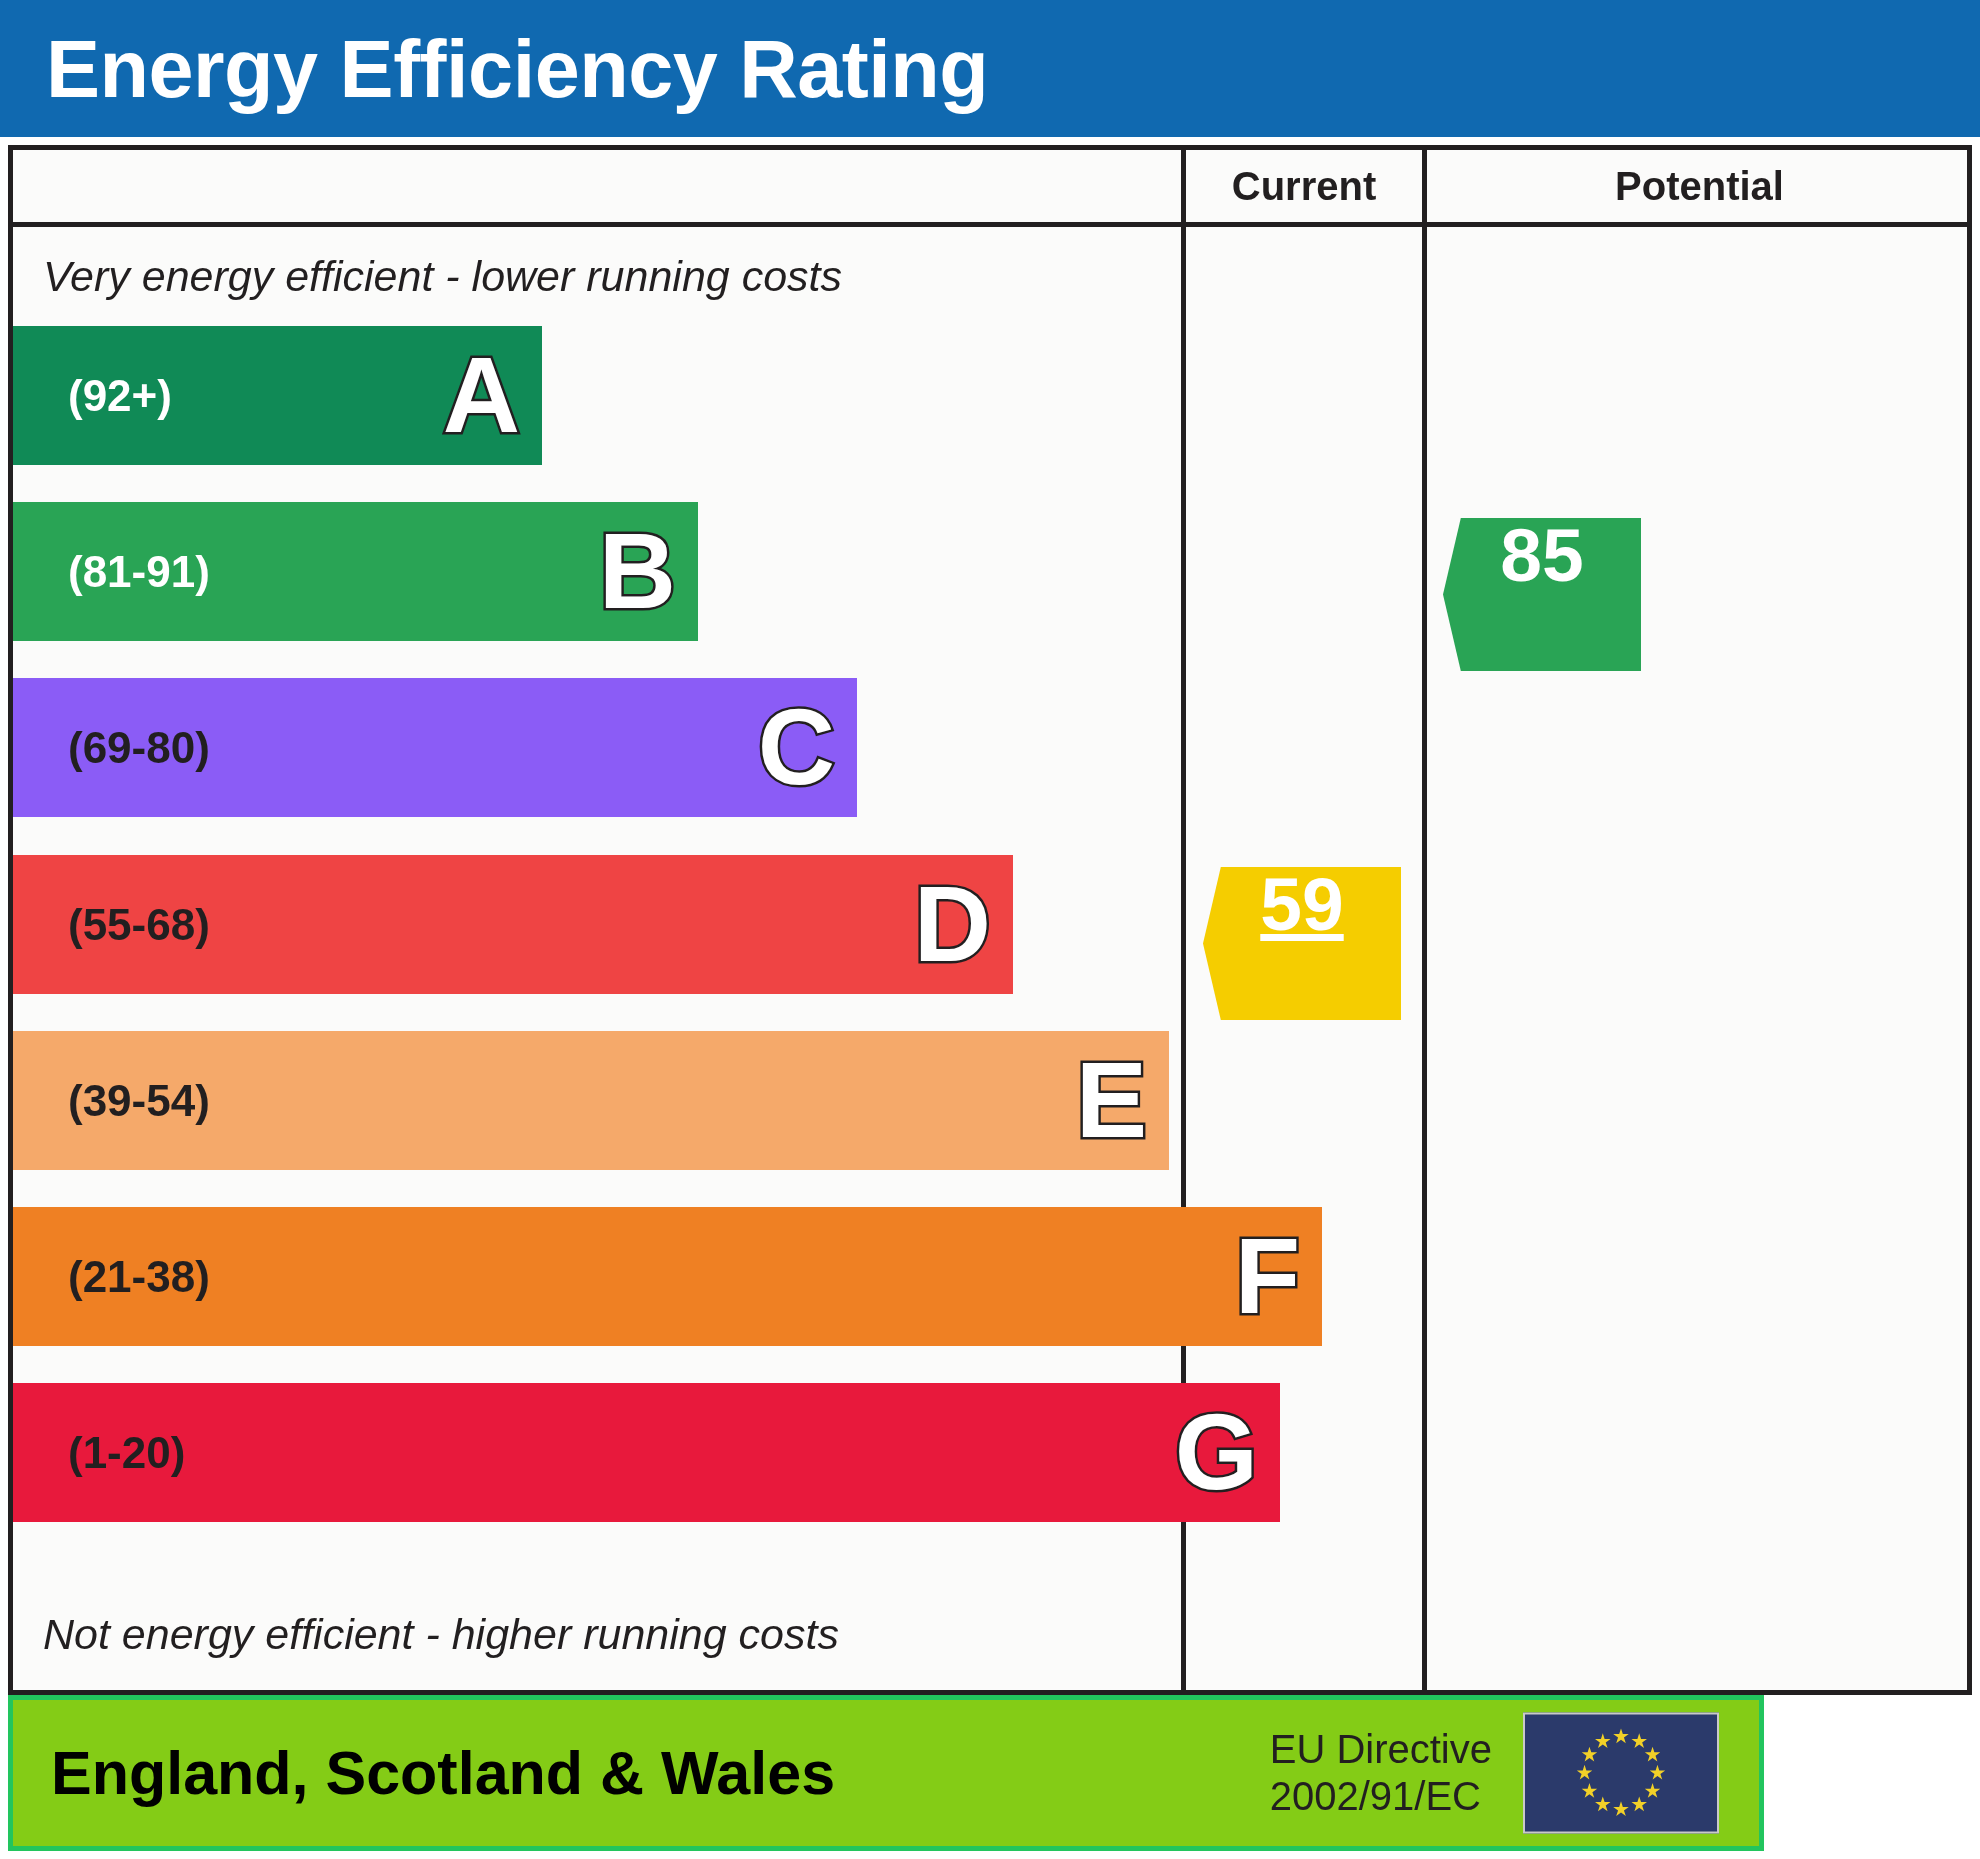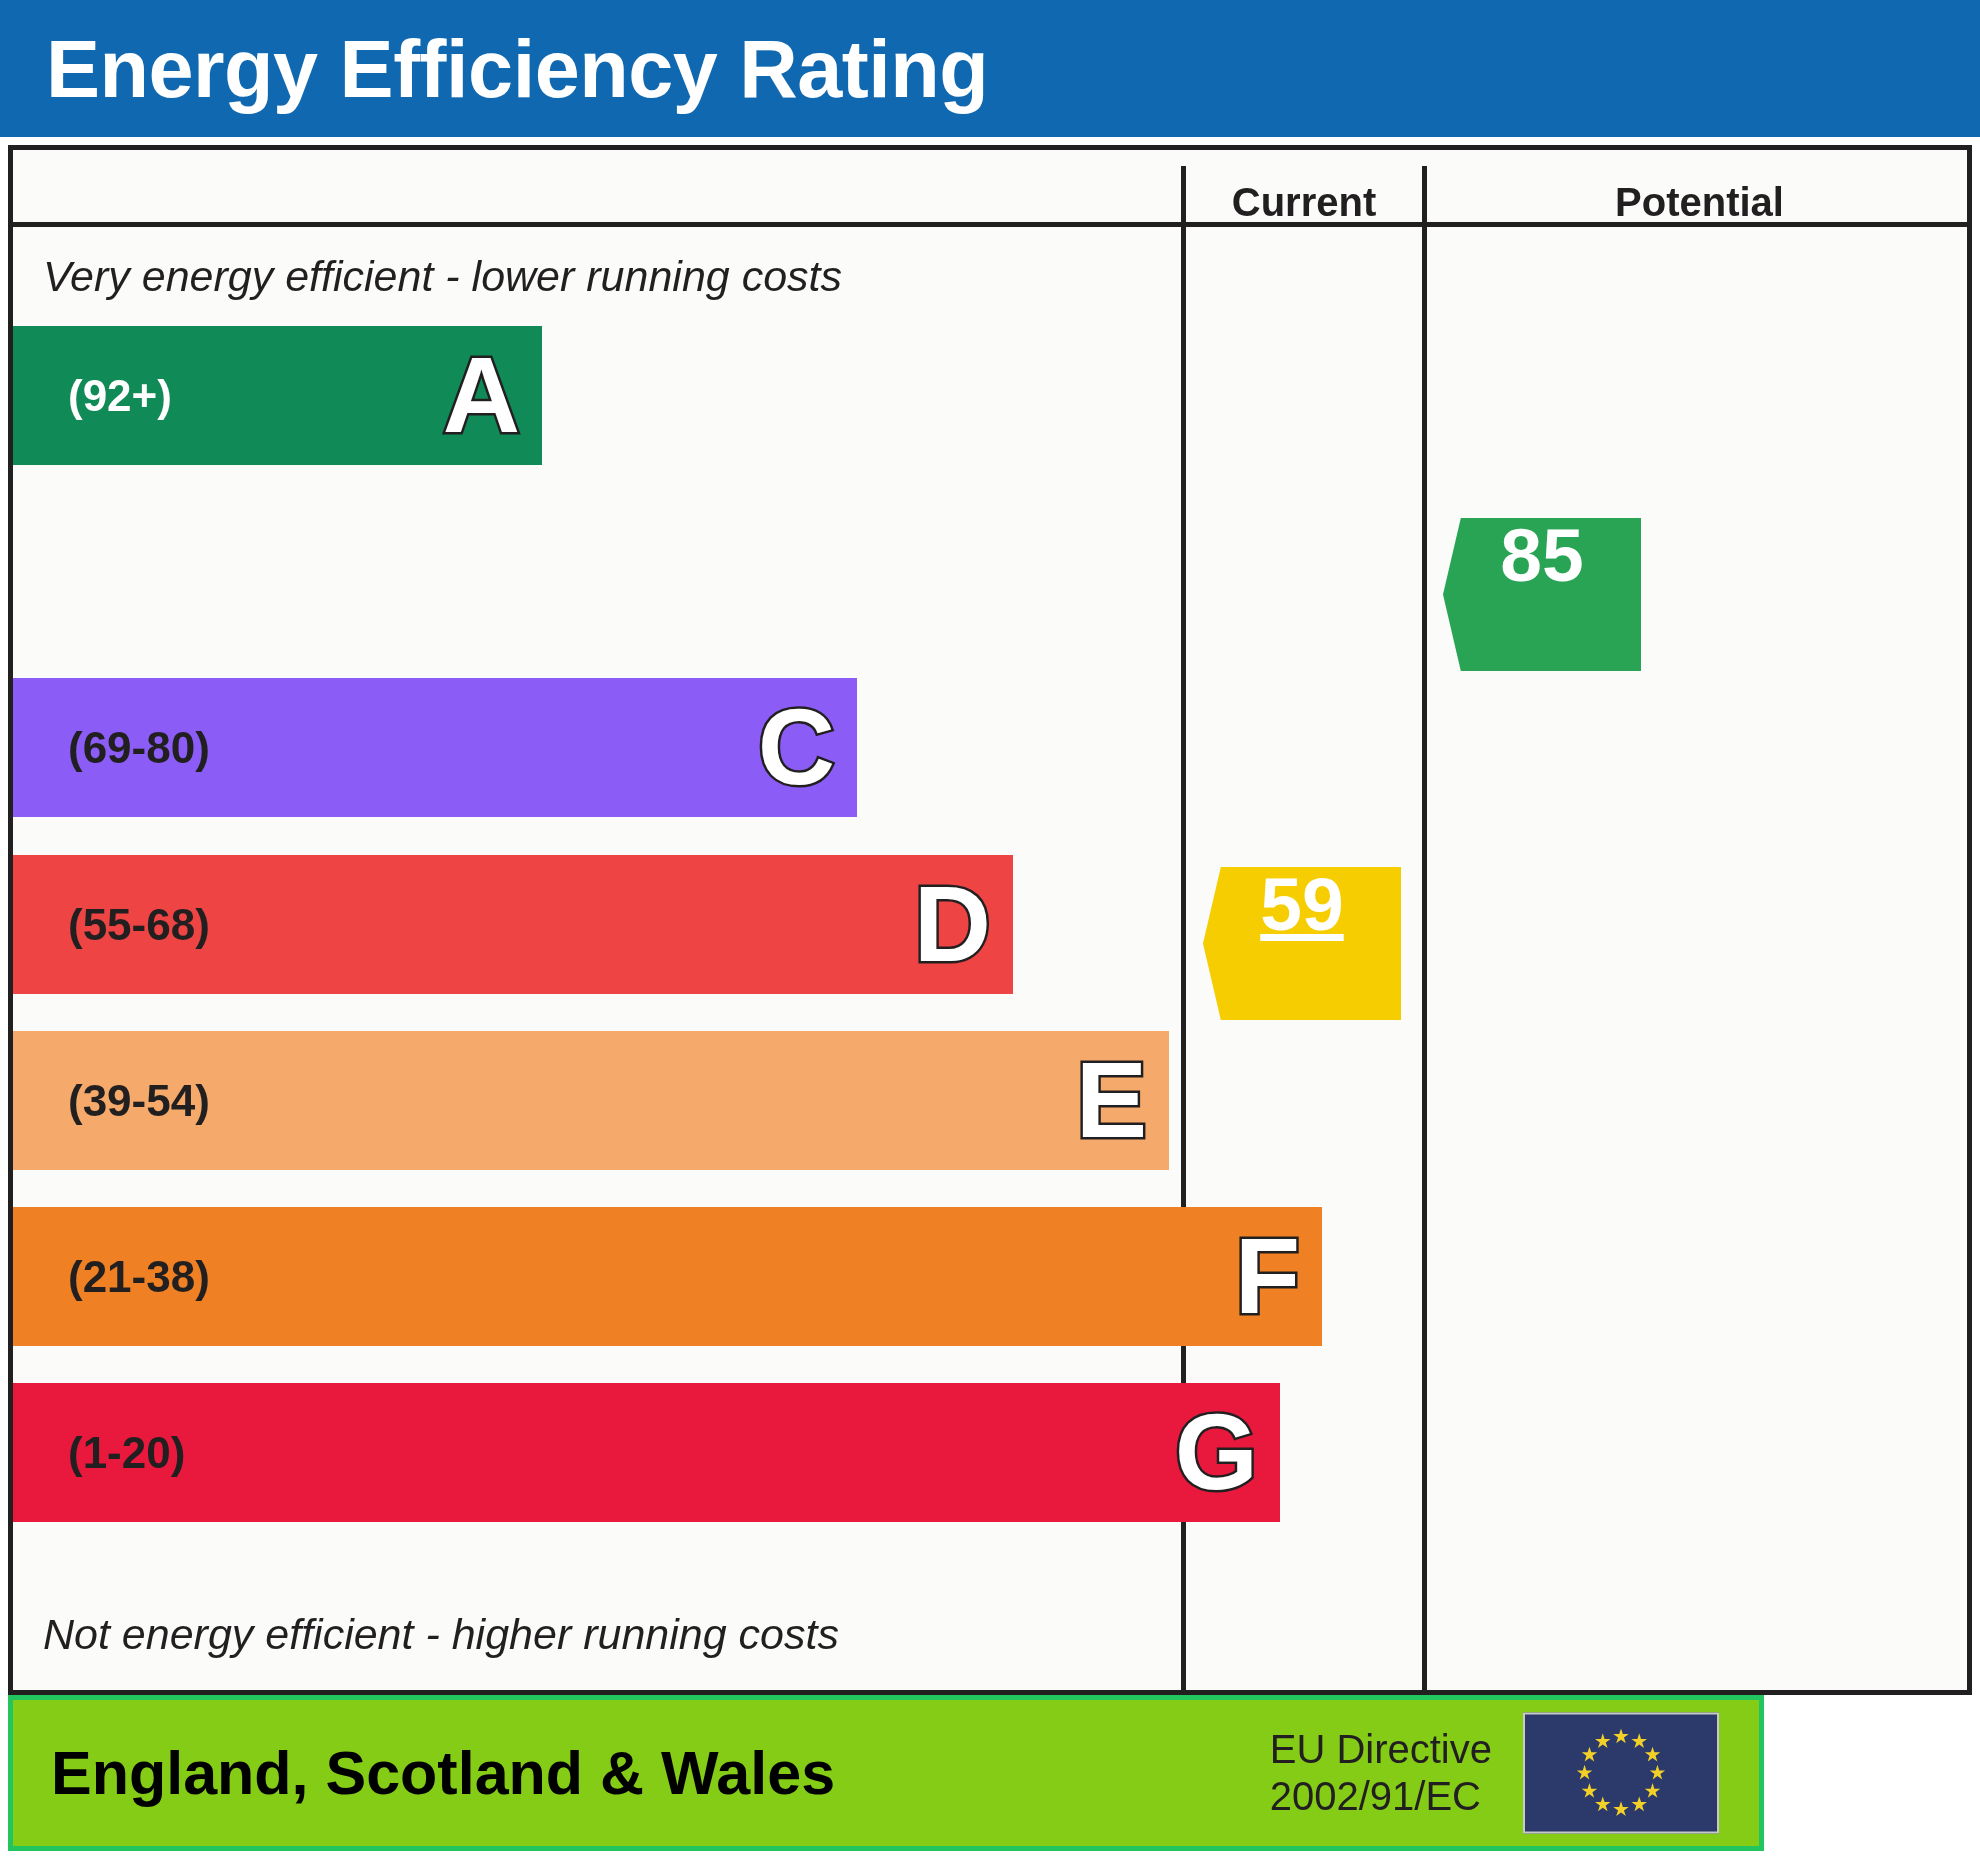--- a/index.html
+++ b/index.html
@@ -48,21 +48,21 @@
   
   #header-row {
     position: absolute;
     left: 0; top: 0;
     width: 100%; height: 77px;
     border-bottom: 5px solid #221f20;
     box-sizing: border-box;
   }
   .col-header {
     position: absolute;
-    top: 16px; height: 100%;
+    top: 0; height: 100%;
     display: flex;
     align-items: center;
     justify-content: center;
     font-size: 40px;
     font-weight: bold;
     color: #221f20;
     box-sizing: border-box;
   }
   #hdr-current { left: 1168px; width: 241px; border-left: 5px solid #221f20; }
   #hdr-potential { left: 1409px; width: 550px; border-left: 5px solid #221f20; }
@@ -197,20 +197,24 @@
   <div class="col-divider" id="divider-potential"></div>
 
   <div id="bands-area">
     <div class="caption" id="caption-top">Very energy efficient - lower running costs</div>
 
     <div class="band" style="left:0; top:99px; width:529px; background:#108a56;">
       <span class="band-range" style="color:#ffffff;">(92+)</span>
       <span class="band-letter">A</span>
     </div>
 
+    <div class="band" style="left:0; top:275px; width:685px; background:#29a455;">
+      <span class="band-range" style="color:#ffffff;">(81-91)</span>
+      <span class="band-letter">B</span>
+    </div>
 
     <div class="band" style="left:0; top:451px; width:844px; background:#8b5cf6;">
       <span class="band-range" style="color:#221f20;">(69-80)</span>
       <span class="band-letter">C</span>
     </div>
 
     <div class="band" style="left:0; top:628px; width:1000px; background:#ef4444;">
       <span class="band-range" style="color:#221f20;">(55-68)</span>
       <span class="band-letter">D</span>
     </div>

